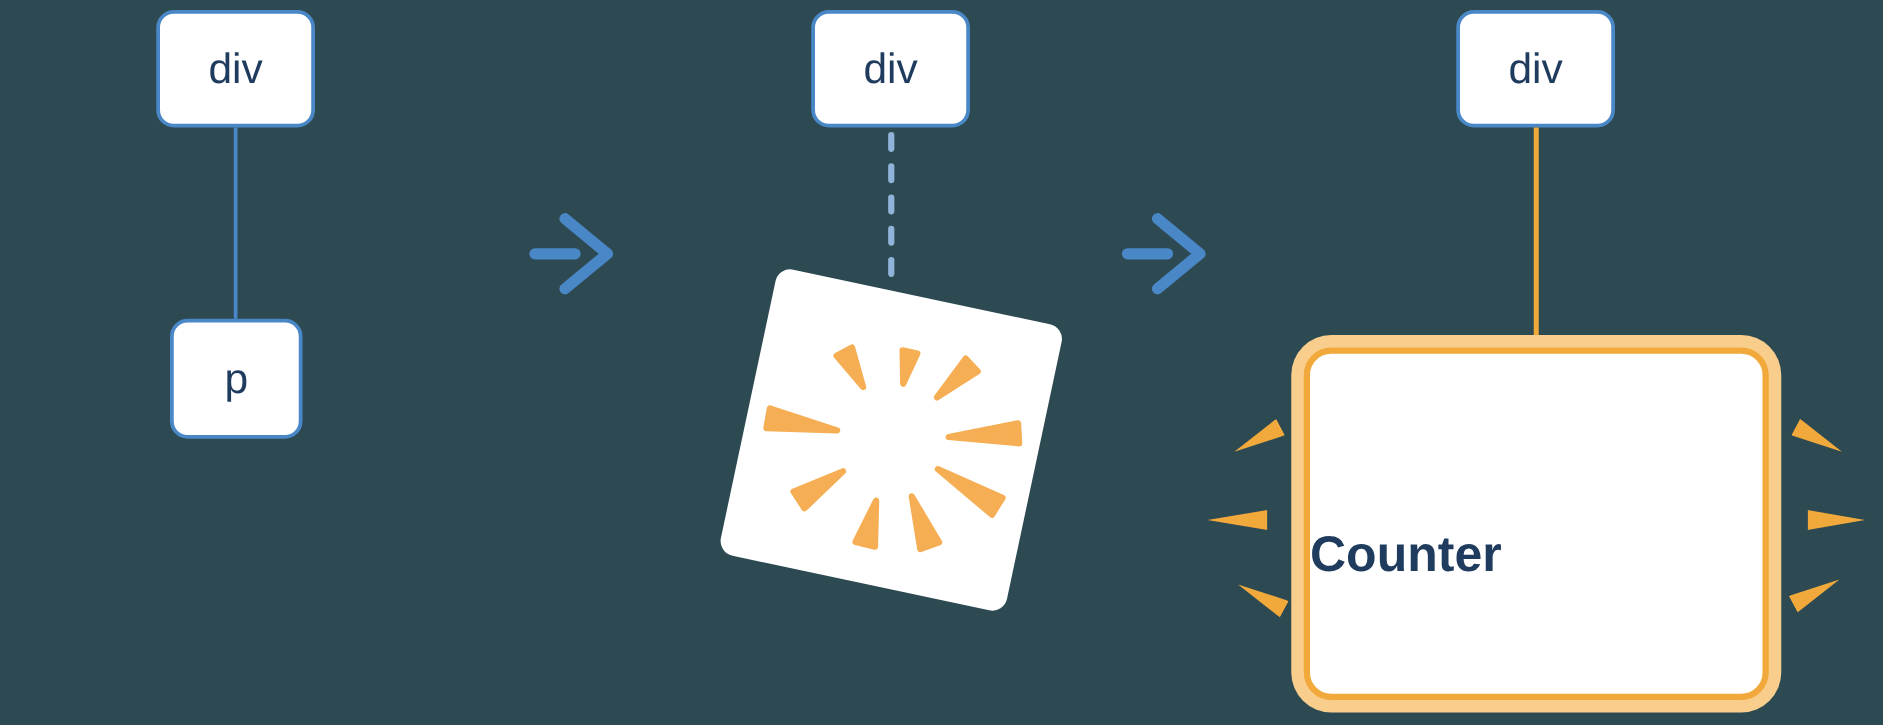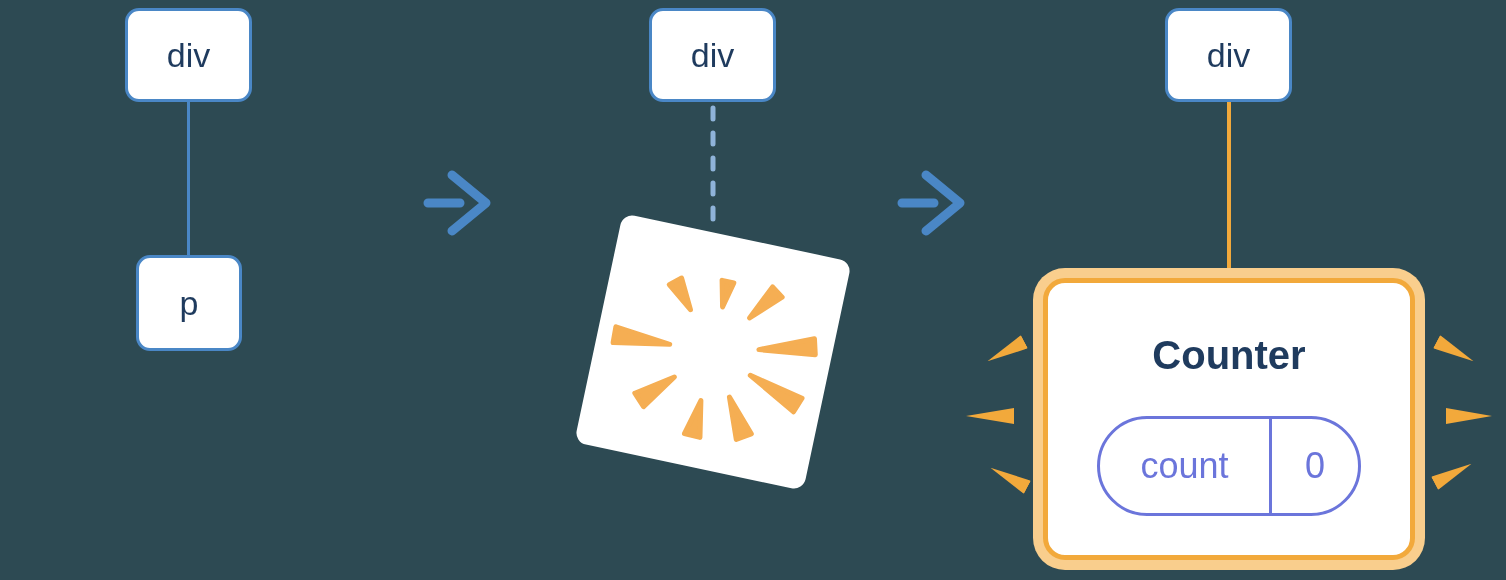--- a/index.html
+++ b/index.html
@@ -57,21 +57,21 @@
   .counter-card {
     position: absolute;
     left: 1043px; top: 278px;
     width: 372px; height: 282px;
     background: #ffffff;
     border: 5px solid #f2a93b;
     border-radius: 22px;
     box-shadow: 0 0 0 10px #f9ce8d;
     box-sizing: border-box;
     display: flex;
-    flex-direction: column;
+    flex-direction: row;
     align-items: center;
   }
   .counter-title {
     margin-top: 50px;
     font-size: 40px;
     font-weight: 600;
     color: #1f3b5e;
   }
   .state-pill {
     margin-top: 38px;
@@ -152,25 +152,20 @@
     <path d="M6 36 H38 M30 8 L64 36 L30 64" fill="none" stroke="#4a87c6" stroke-width="9" stroke-linecap="round" stroke-linejoin="round"></path>
   </svg>
 
   <div class="node node--div3">
     <span>div</span>
   </div>
   <div class="edge-orange"></div>
 
   <div class="counter-card">
     <div class="counter-title">Counter</div>
-    <div class="state-pill">
-      <span class="state-name">count</span>
-      <span class="pill-divider"></span>
-      <span class="state-value">0</span>
-    </div>
   </div>
 
   <span class="sparkle sparkle--left sparkle--s1"></span>
   <span class="sparkle sparkle--left sparkle--s2"></span>
   <span class="sparkle sparkle--left sparkle--s3"></span>
   <span class="sparkle sparkle--right sparkle--s4"></span>
   <span class="sparkle sparkle--right sparkle--s5"></span>
   <span class="sparkle sparkle--right sparkle--s6"></span>
 
 </div>

